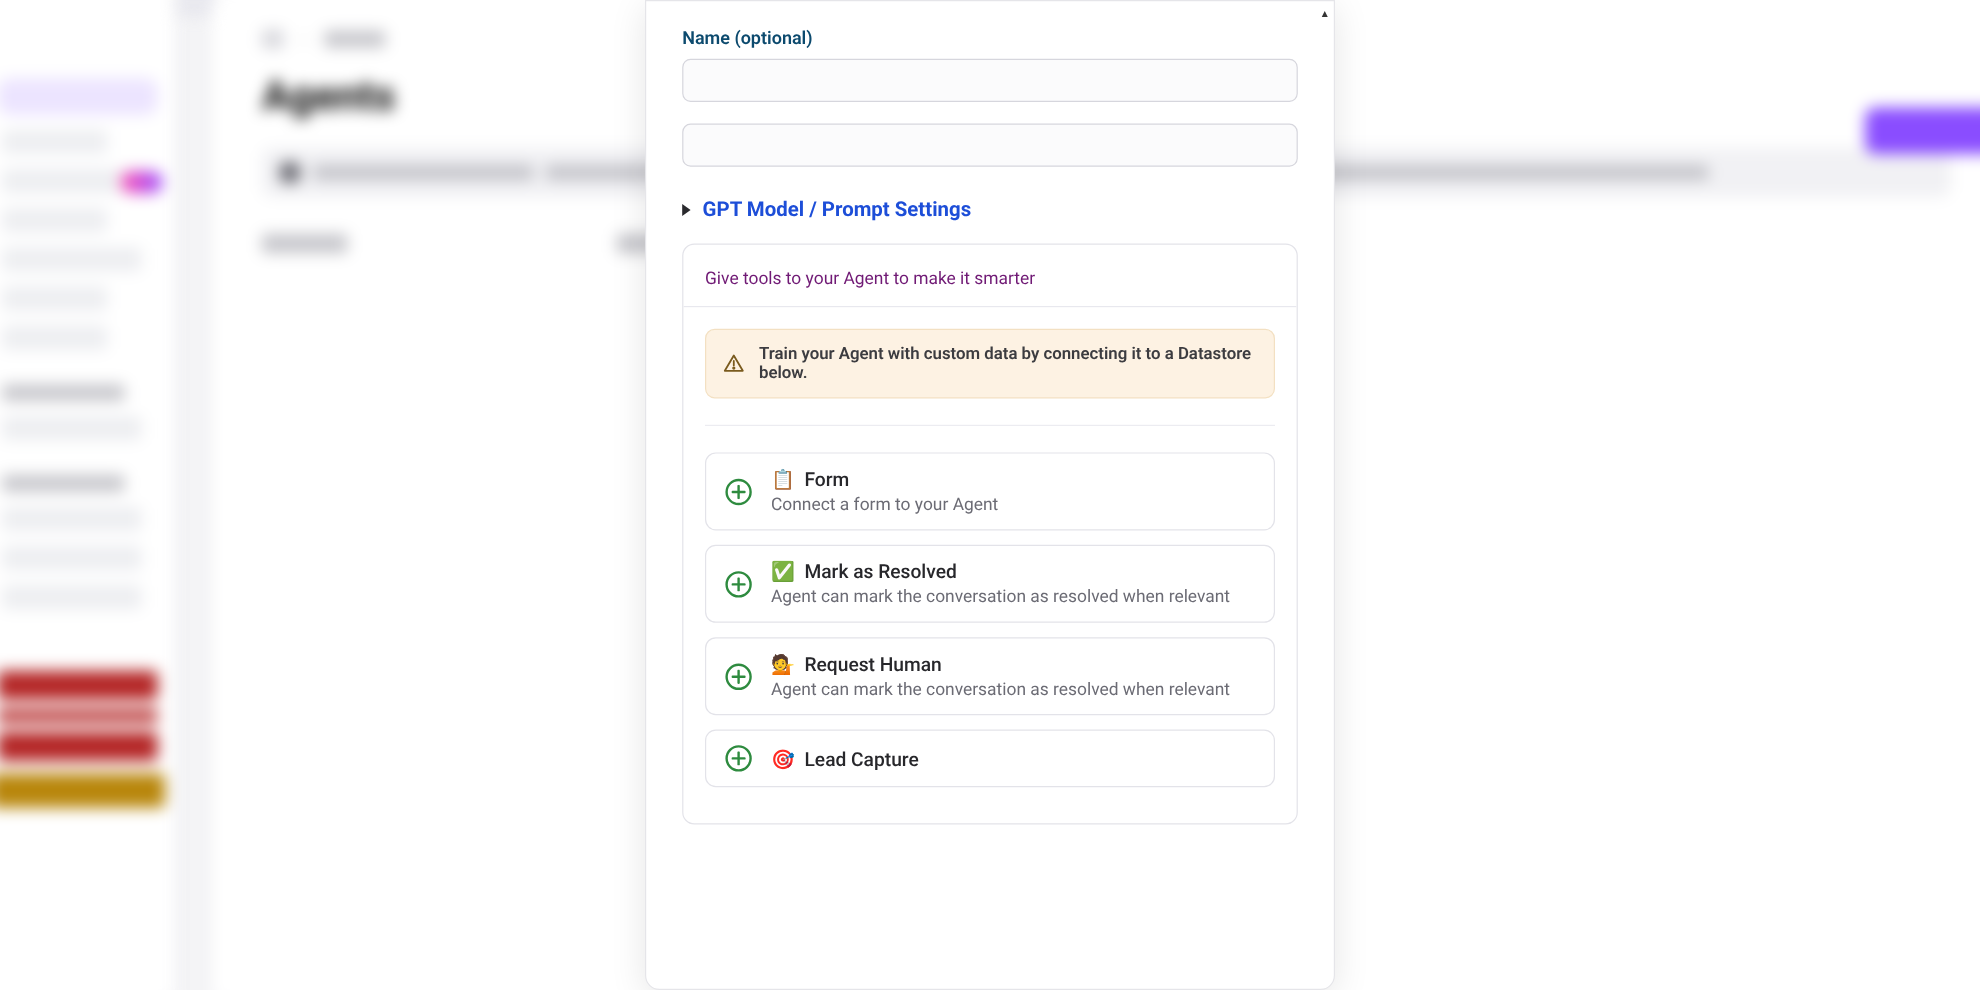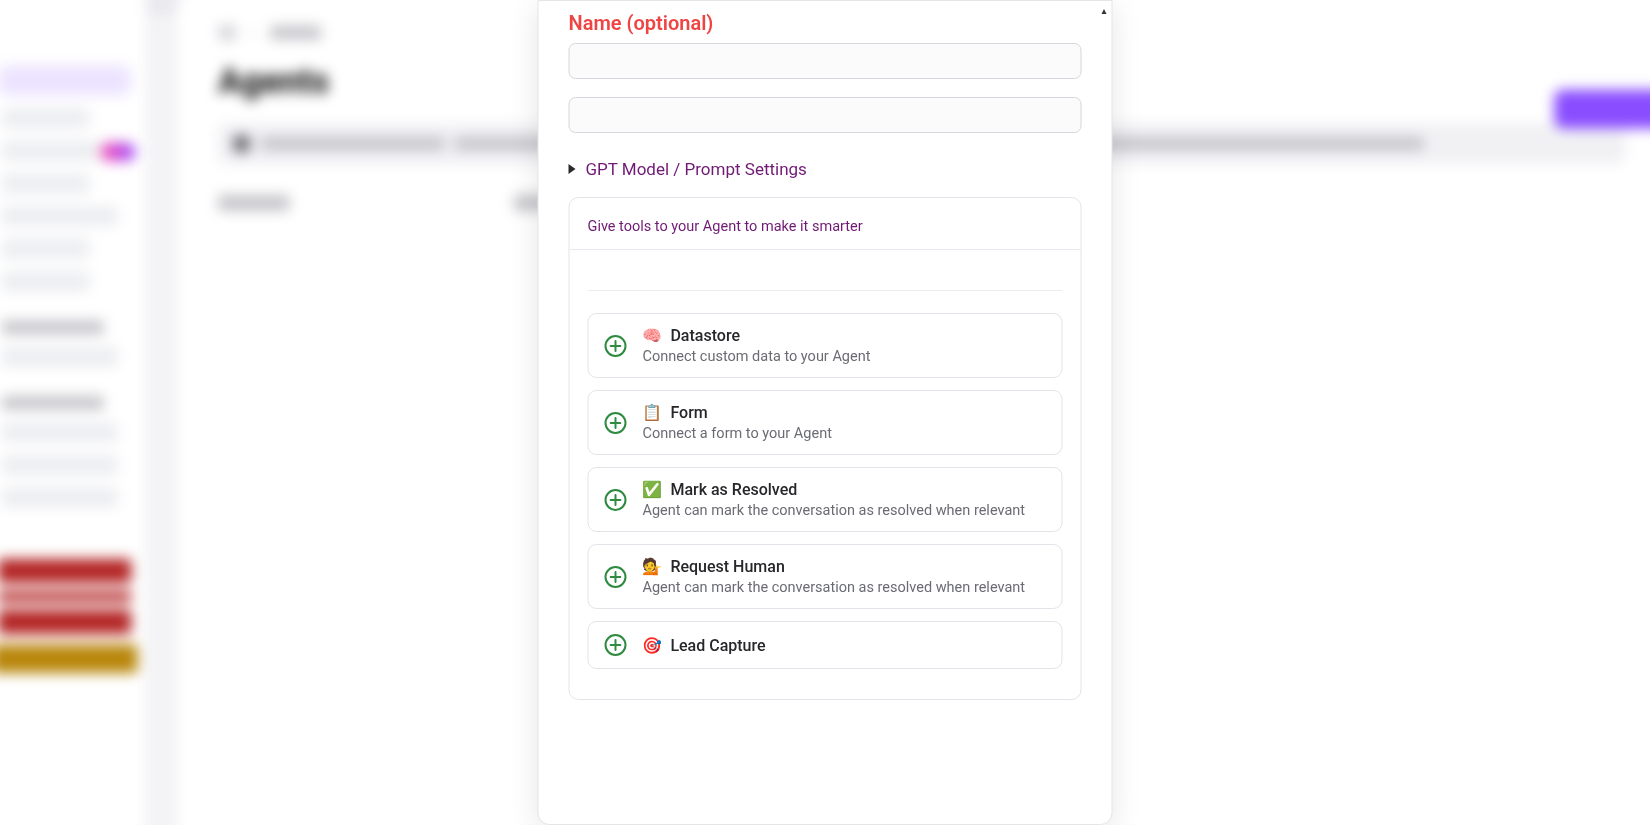--- a/index.html
+++ b/index.html
@@ -64,37 +64,37 @@
     padding: 0 30px 30px;
   }
   .modal::-webkit-scrollbar{ width:10px; }
   .modal::-webkit-scrollbar-thumb{ background:#c9c9cf; border-radius:5px; }
 
   .scroll-up-caret{
     position:absolute; top:4px; right:0px; width:10px; font-size:10px; color:#333;
   }
 
   .field-label{
-    font-size: 20px; font-weight: 600; color: #ef4444; margin-top: 4px; margin-bottom: 8px;
+    font-size: 15px; font-weight: 600; color: #0c4a6e; margin-top: 16px; margin-bottom: 8px;
   }
   .text-input{
     width: 100%; height: 36px;
     border: 1px solid #d6d6dd; border-radius: 7px;
     padding: 6px 10px; font-size: 15px; background:#fbfbfc;
   }
 
   .expander{
     display:flex; align-items:center; gap:10px;
     margin: 26px 0 18px; cursor:pointer; user-select:none;
   }
   .expander .tri{
     width:0; height:0; border-left:7px solid #2a2a2e;
     border-top:5px solid transparent; border-bottom:5px solid transparent;
   }
-  .expander .lbl{ font-size:17px; font-weight:400; color:#701a75; }
+  .expander .lbl{ font-size:17px; font-weight:700; color:#1d4ed8; }
 
   .tools-card{
     border:1px solid #e3e3e9; border-radius:10px; overflow:hidden;
   }
   .tools-head{ padding:16px 18px 14px; }
   .tools-head .t1{ font-size:17px; font-weight:700; color:#1f1f22; }
   .tools-head .t2{ font-size:14.5px; color:#701a75; margin-top:4px; }
   .tools-body{ border-top:1px solid #e8e8ee; padding:18px; }
   .alert{
     display:flex; gap:12px; align-items:center;
@@ -185,36 +185,32 @@
   <div class="expander">
     <span class="tri"></span>
     <span class="lbl">GPT Model / Prompt Settings</span>
   </div>
 
   <div class="tools-card">
     <div class="tools-head">
       <div class="t2">Give tools to your Agent to make it smarter</div>
     </div>
     <div class="tools-body">
+      <div class="alert">
+        <svg width="18" height="18" viewBox="0 0 24 24" fill="none" stroke="#7a5b1e" stroke-width="2" stroke-linejoin="round" stroke-linecap="round">
+          <path d="M12 3 L22 20 H2 Z"></path>
+          <line x1="12" y1="9" x2="12" y2="14"></line>
+          <circle cx="12" cy="17" r="0.8" fill="#7a5b1e"></circle>
+        </svg>
+        <span>Train your Agent with custom data by connecting it to a Datastore below.</span>
+      </div>
 
       <div class="hr"></div>
 
       <div id="tool-list">
-          <div class="tool-item">
-            <div class="plus">
-              <svg width="12" height="12" viewBox="0 0 12 12">
-                <line x1="6" y1="1" x2="6" y2="11" stroke="#2e8b3f" stroke-width="2" stroke-linecap="round"></line>
-                <line x1="1" y1="6" x2="11" y2="6" stroke="#2e8b3f" stroke-width="2" stroke-linecap="round"></line>
-              </svg>
-            </div>
-            <div class="tool-text">
-              <div class="tt"><span class="emoji">🧠</span> Datastore</div>
-              <div class="td">Connect custom data to your Agent</div>
-            </div>
-          </div>
           <div class="tool-item">
             <div class="plus">
               <svg width="12" height="12" viewBox="0 0 12 12">
                 <line x1="6" y1="1" x2="6" y2="11" stroke="#2e8b3f" stroke-width="2" stroke-linecap="round"></line>
                 <line x1="1" y1="6" x2="11" y2="6" stroke="#2e8b3f" stroke-width="2" stroke-linecap="round"></line>
               </svg>
             </div>
             <div class="tool-text">
               <div class="tt"><span class="emoji">📋</span> Form</div>
               <div class="td">Connect a form to your Agent</div>

